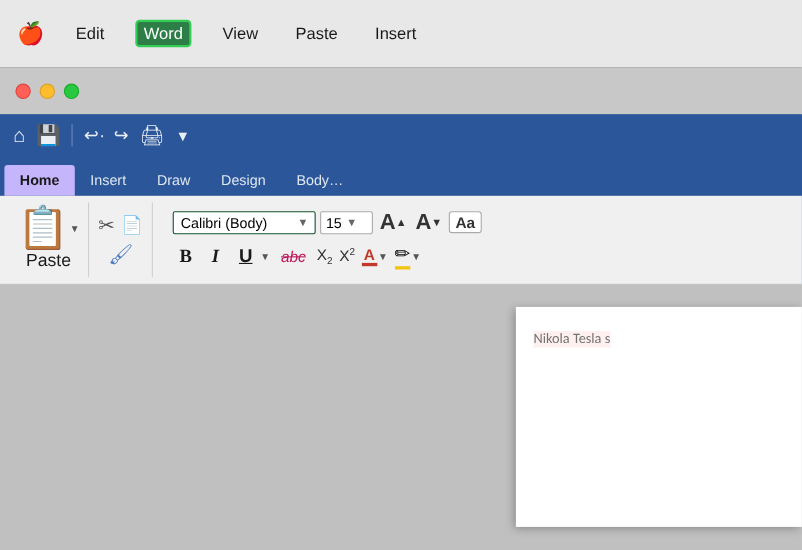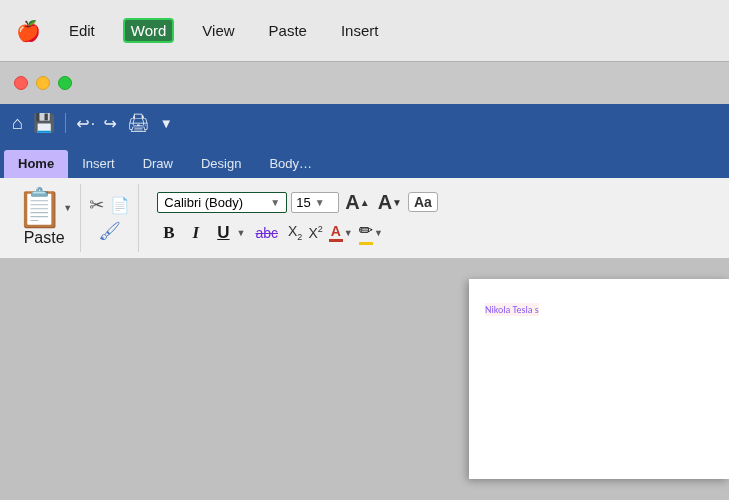--- a/index.html
+++ b/index.html
@@ -224,24 +224,25 @@
       border-radius: 2px;
       border: 1px solid transparent;
     }
 
     .btn-b { font-style: normal; font-family: Georgia, serif; }
     .btn-i { font-style: italic; font-family: Georgia, serif; }
     .btn-u { text-decoration: underline; }
 
     .strikethrough-btn {
       font-size: 14px;
-      color: #6d28d9;
+      color: #be185d;
       cursor: pointer;
       padding: 2px 4px;
       text-decoration: line-through;
+      font-style: italic;
     }
 
     
     .color-btn {
       display: flex;
       flex-direction: column;
       align-items: center;
       cursor: pointer;
       gap: 1px;
     }
@@ -299,22 +300,22 @@
       position: absolute;
       right: 0;
       top: 20px;
       display: flex;
       flex-direction: column;
     }
     .doc-content {
       padding: 20px 16px 16px;
     }
     .doc-highlighted-text {
-      font-size: 10px;
-      color: #8b5cf6;
+      font-size: 13px;
+      color: #737373;
       font-family: Calibri, Arial, sans-serif;
       background: #fff0f0;
       display: inline-block;
     }
 
     .chevron-icon { font-size: 10px; }
   </style>
 </head>
 <body>
 

